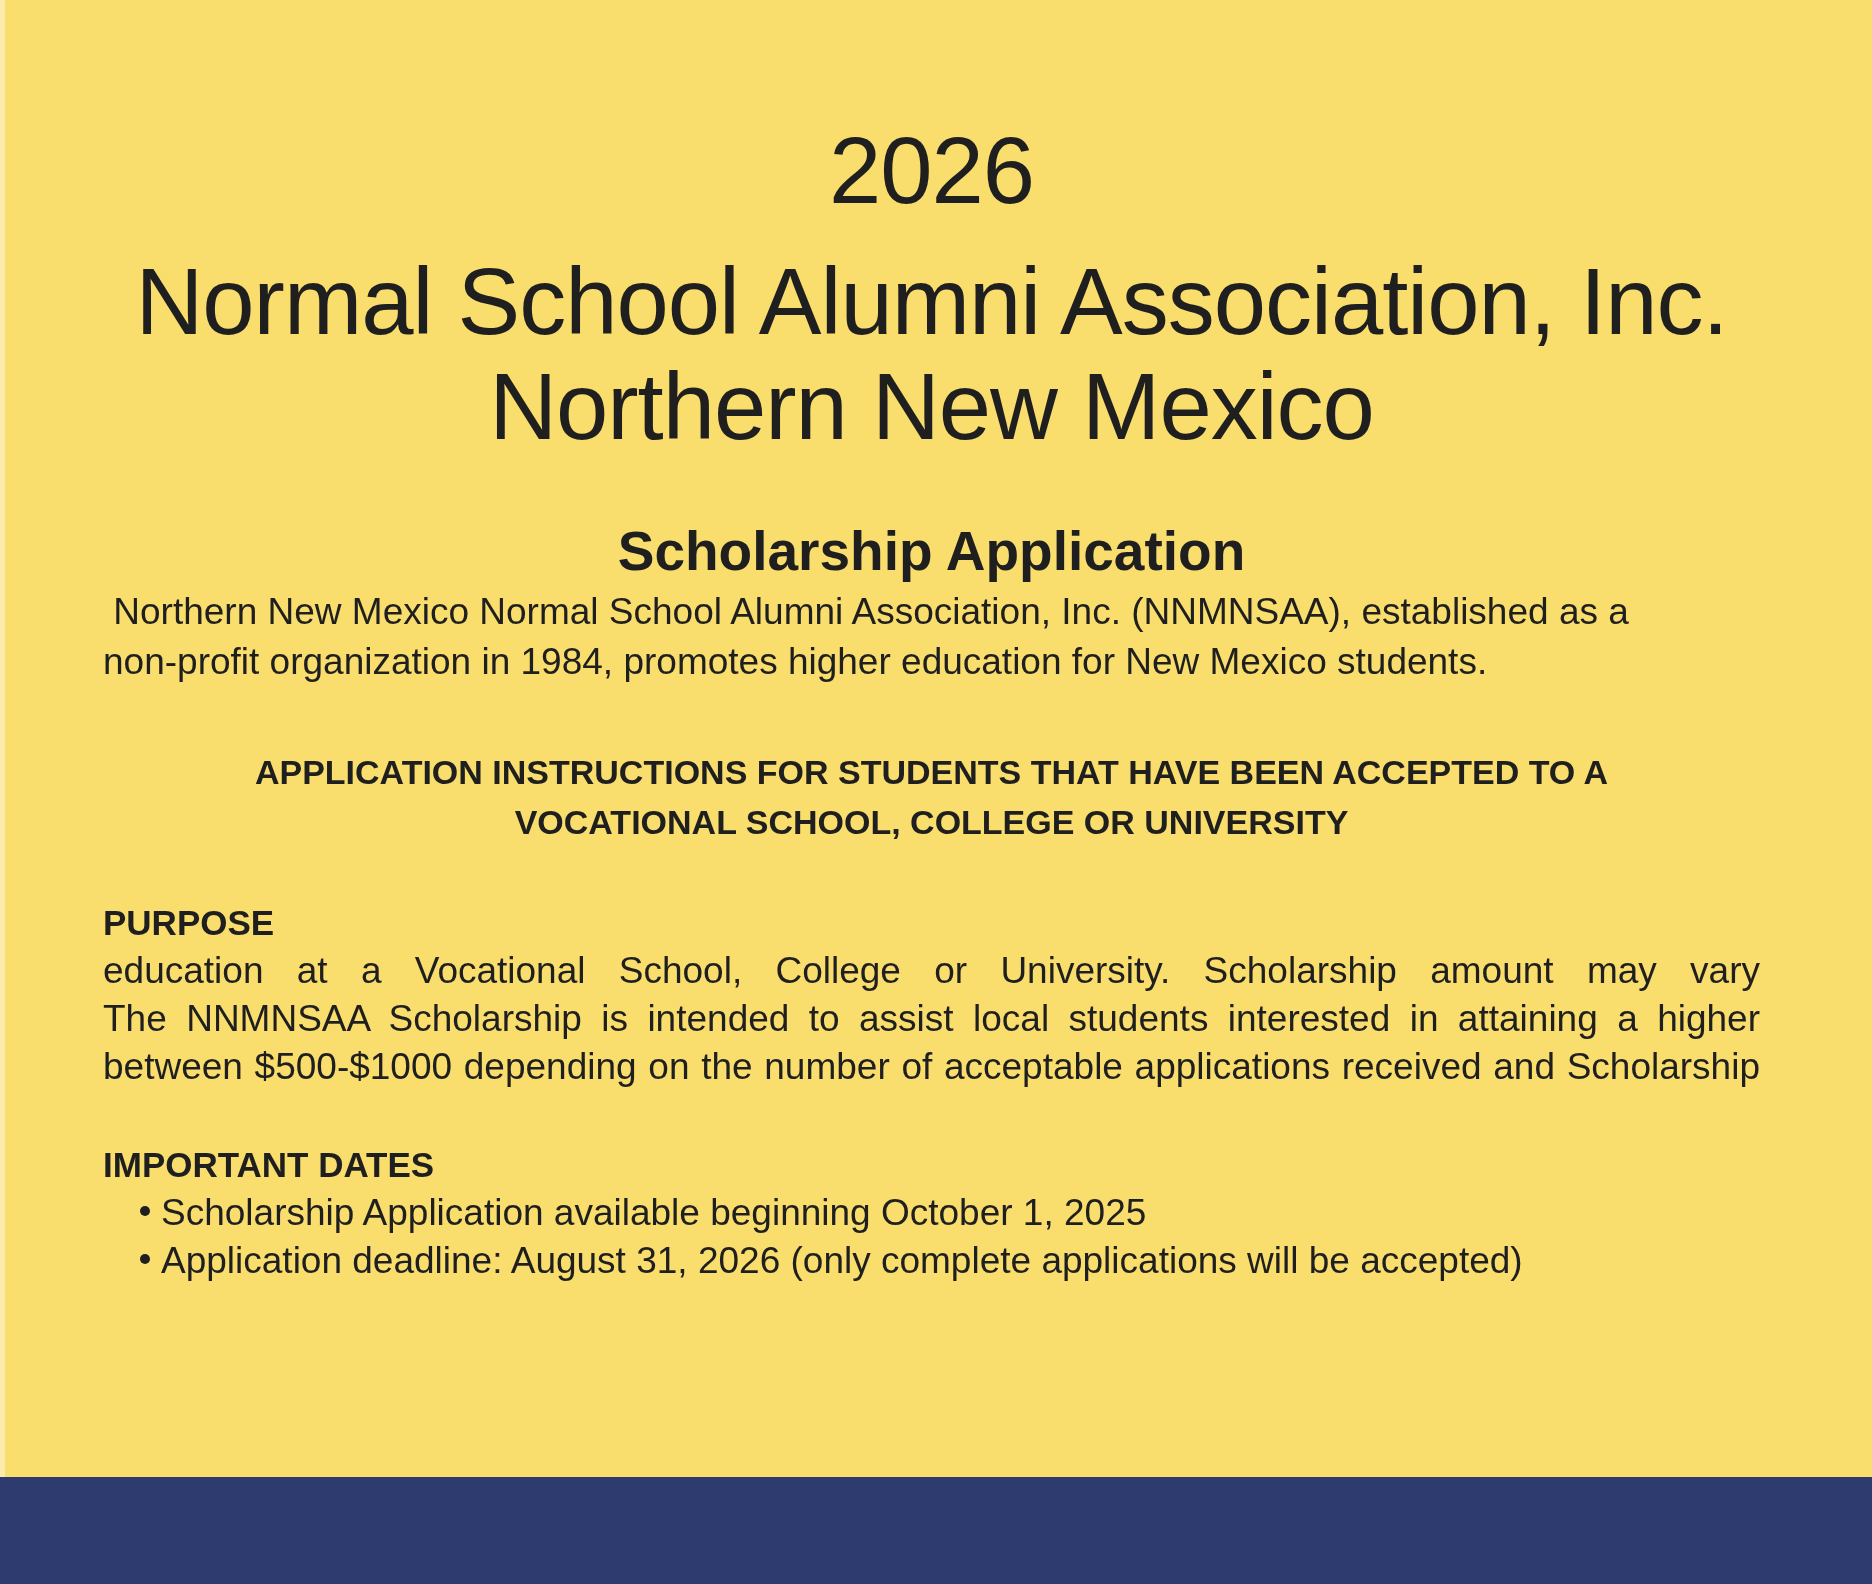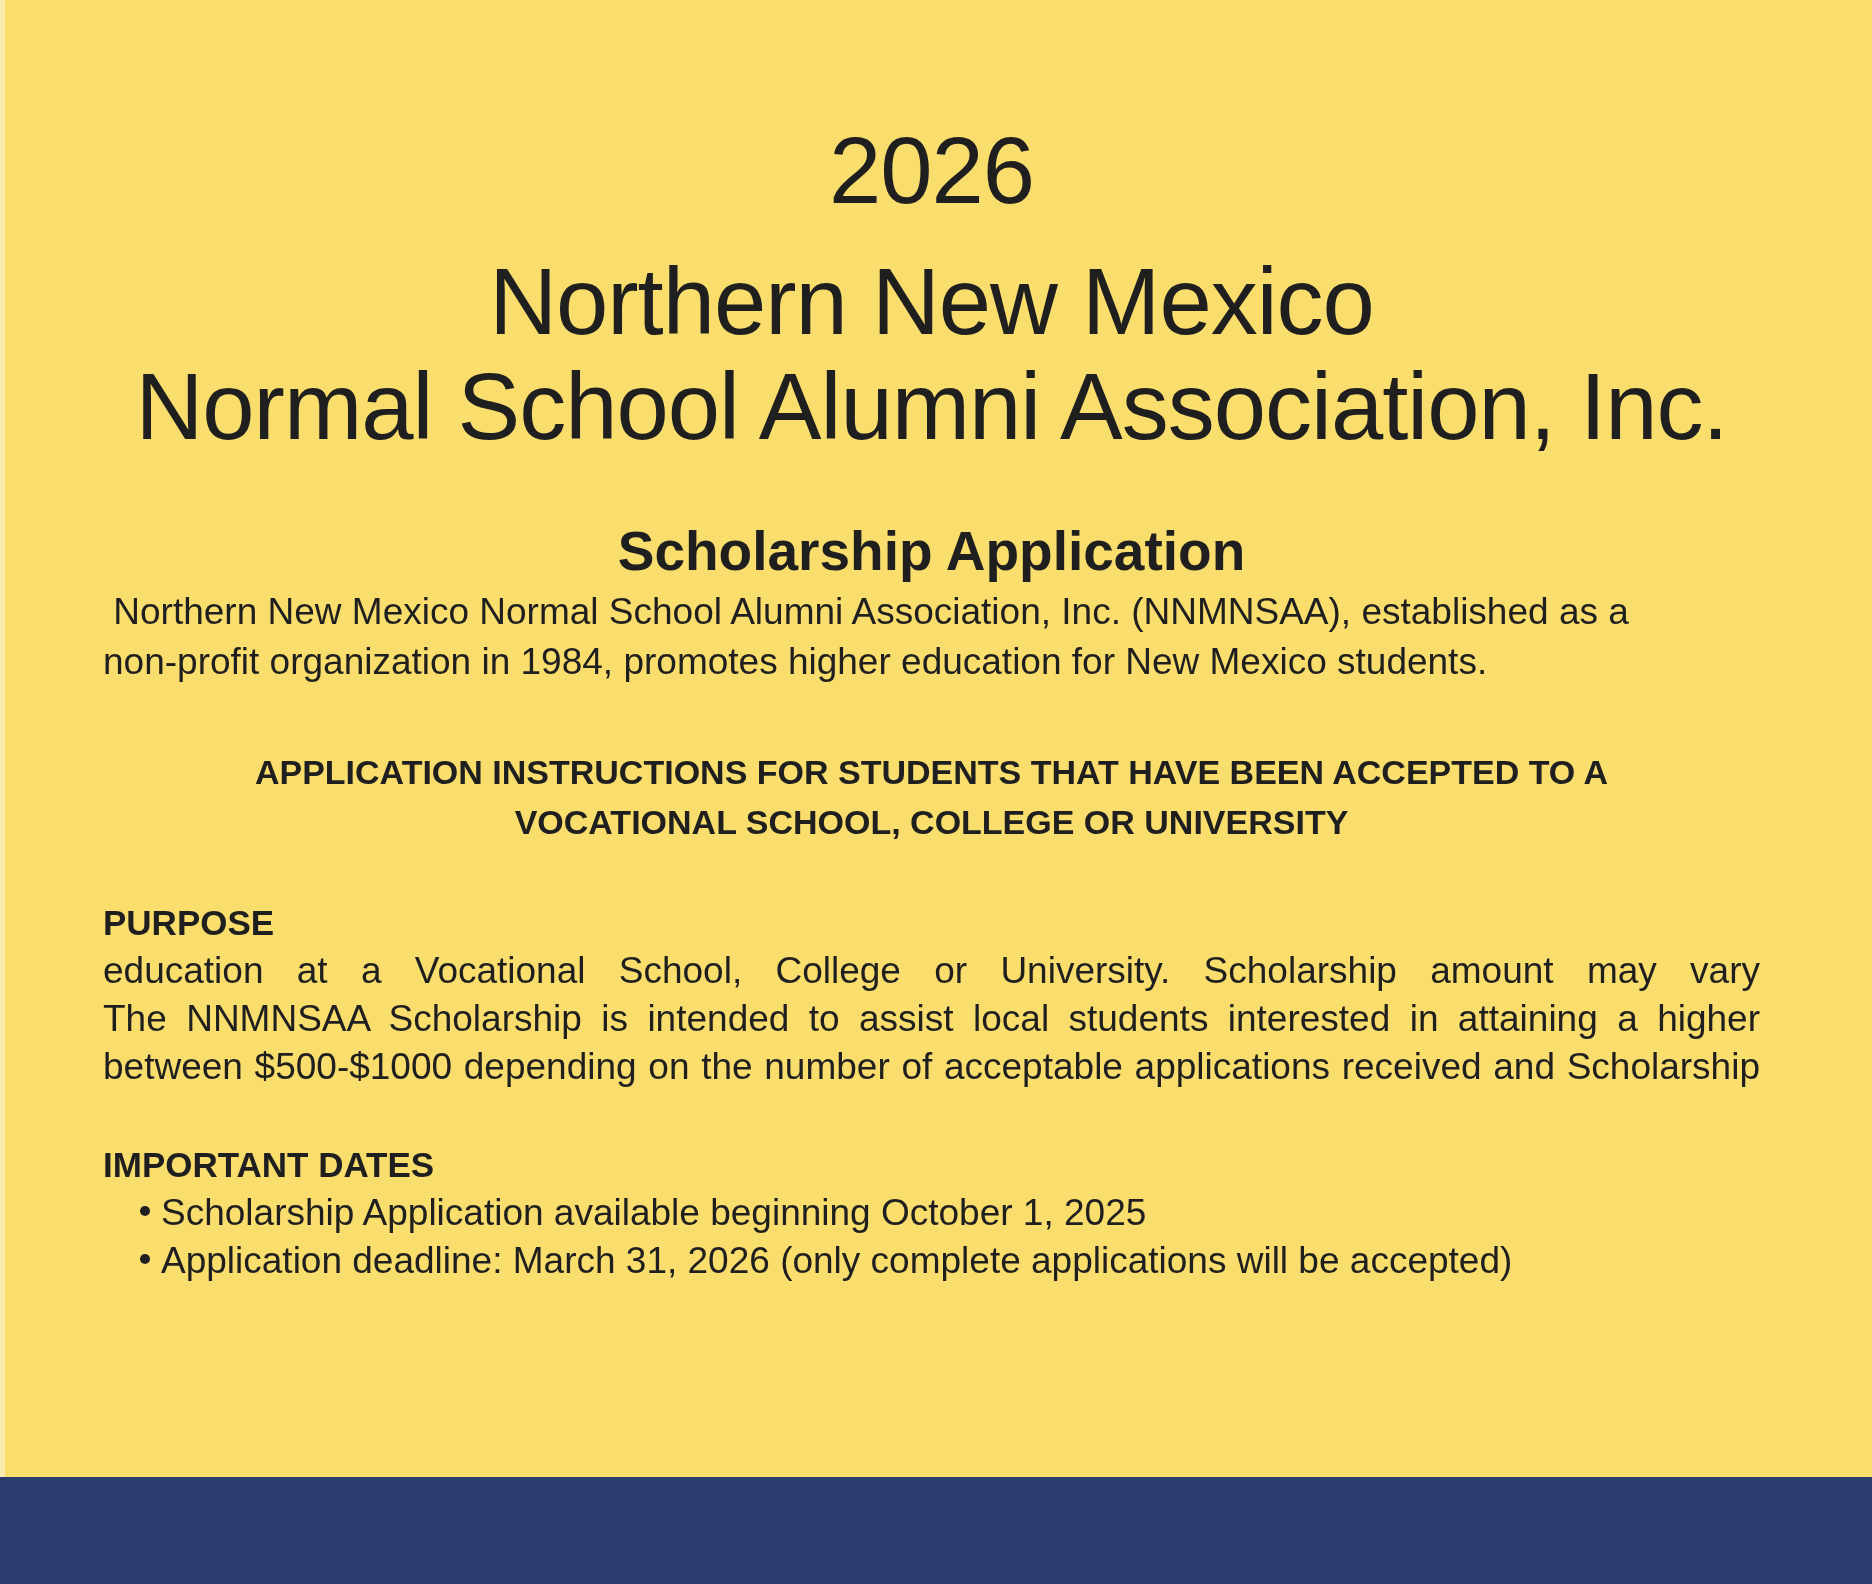--- a/index.html
+++ b/index.html
@@ -118,22 +118,22 @@
 <body>
 
 <div class="page">
 
   <div class="left-edge-strip"></div>
 
   <div class="content">
 
     <div class="title-block">
       <div class="title-line title-year">2026</div>
+      <div class="title-line">Normal School Alumni Association, Inc.</div>
       <div class="title-line">Northern New Mexico</div>
-      <div class="title-line">Normal School Alumni Association, Inc.</div>
     </div>
 
     <div class="subtitle">Scholarship Application</div>
 
     <div class="intro">&nbsp;Northern New Mexico Normal School Alumni Association, Inc. (NNMNSAA), established as a
 non-profit organization in 1984, promotes higher education for New Mexico students.</div>
 
     <div class="instructions">APPLICATION INSTRUCTIONS FOR STUDENTS THAT HAVE BEEN ACCEPTED TO A
 VOCATIONAL SCHOOL, COLLEGE OR UNIVERSITY</div>
 
@@ -147,21 +147,21 @@
 
     <div class="section-heading dates-heading">IMPORTANT DATES</div>
 
     <div class="bullet-list">
       <div class="bullet-item">
         <span class="bullet-dot"></span>
         <span>Scholarship Application available beginning October 1, 2025</span>
       </div>
       <div class="bullet-item">
         <span class="bullet-dot"></span>
-        <span>Application deadline: March 31, 2026 (only complete applications will be accepted)</span>
+        <span>Application deadline: August 31, 2026 (only complete applications will be accepted)</span>
       </div>
     </div>
 
   </div>
 
   <div class="footer-band"></div>
 
 </div>
 
 </body></html>

